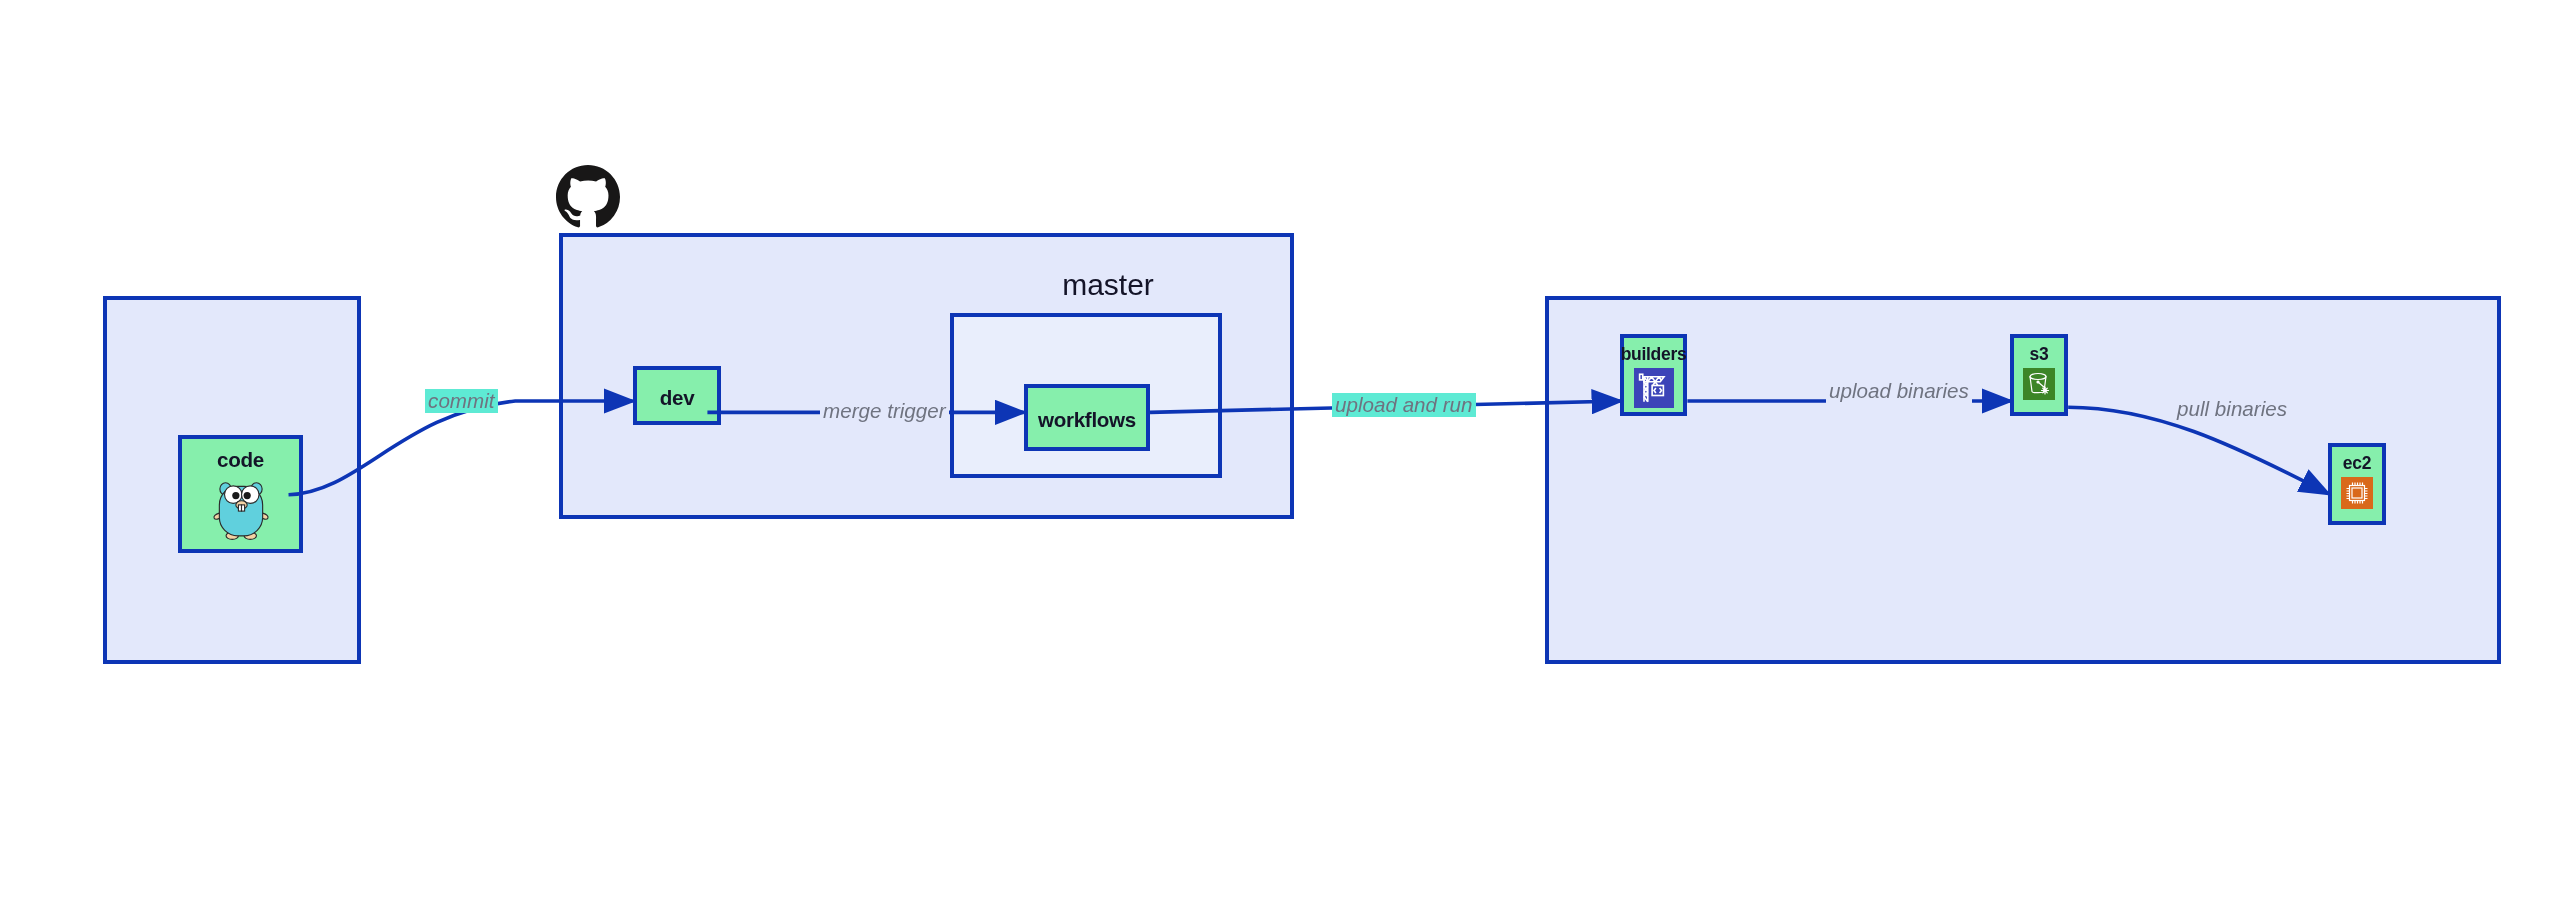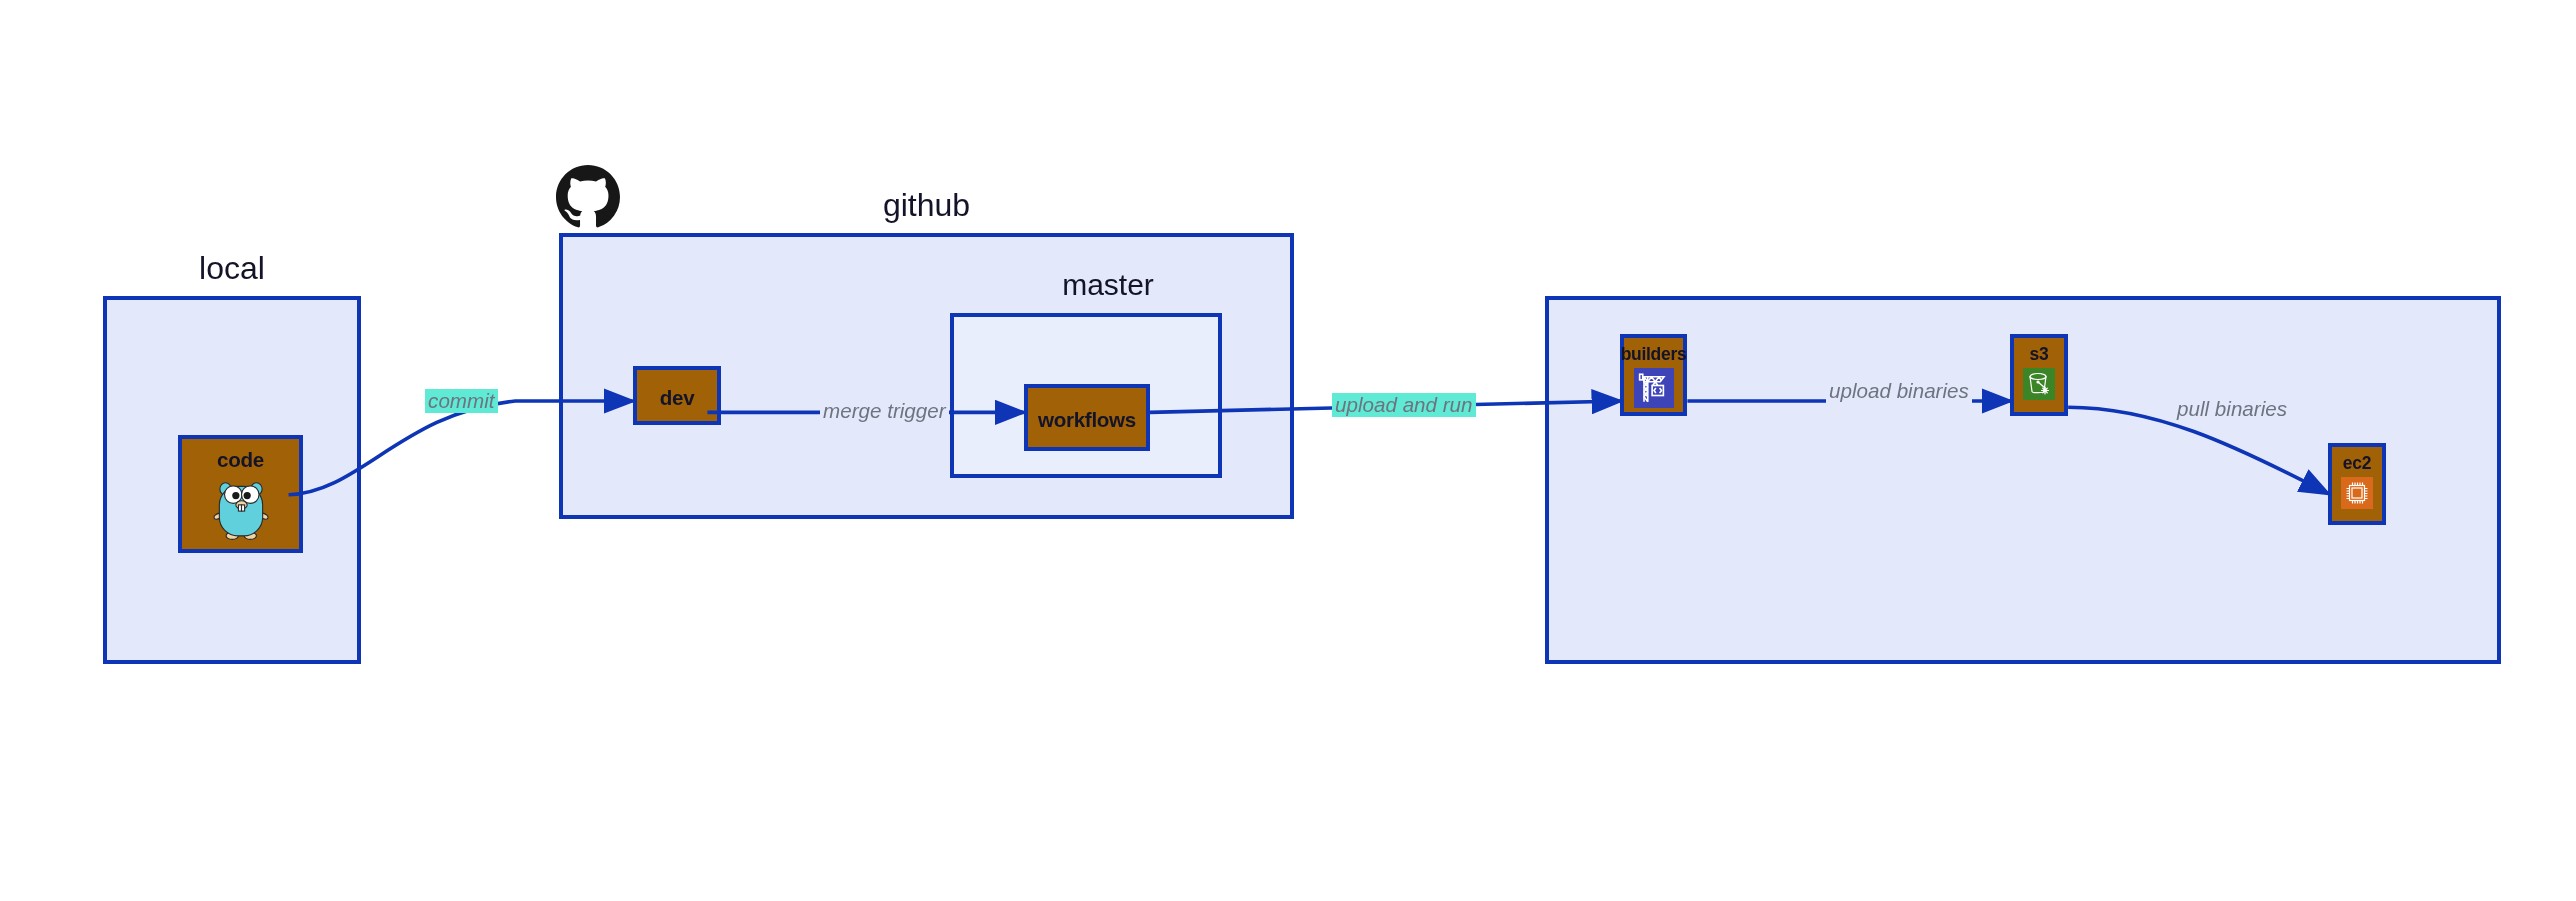--- a/index.html
+++ b/index.html
@@ -6,42 +6,41 @@
   body{width:2604px;height:902px;position:relative;overflow:hidden;
        font-family:"Liberation Sans","DejaVu Sans",sans-serif;}
   #canvas{position:absolute;left:0;top:0;width:2604px;height:902px;}
 
   .group{position:absolute;background:#e3e8fb;border:4.6px solid #0d35b5;box-sizing:border-box;}
   .group-label{position:absolute;color:#141428;font-size:32px;font-weight:400;
                white-space:nowrap;text-align:center;}
 
   .subgroup{position:absolute;background:#e9eefc;border:4.1px solid #0d35b5;box-sizing:border-box;}
 
-  .node{position:absolute;background:#a16207;border:4.1px solid #0d35b5;box-sizing:border-box;
+  .node{position:absolute;background:#86efac;border:4.1px solid #0d35b5;box-sizing:border-box;
         display:flex;flex-direction:column;align-items:center;}
   .node-label{font-size:20.6px;font-weight:bold;color:#141428;white-space:nowrap;letter-spacing:-0.3px;}
 
   .edge-label{position:absolute;color:#6f7380;font-style:italic;font-size:20.6px;
               white-space:nowrap;background:transparent;}
   .edge-label.onwhite{background:#5eead4;}
   .edge-label.ongroup{background:#e3e8fb;}
 
   .title{position:absolute;color:#141428;font-size:42px;text-decoration:underline;
          text-underline-offset:6.2px;white-space:nowrap;}
 
   svg.arrows{position:absolute;left:0;top:0;width:2604px;height:902px;pointer-events:none;}
 
   .icon-tile{display:block;}
 </style>
 </head>
 <body>
 
 <div id="canvas">
 
-  <div class="group-label" style="left:103px;top:250px;width:258px;">local</div>
 
   <div class="group" style="left:103px;top:296px;width:258px;height:368px;"></div>
 
   <div class="node" style="left:178px;top:435px;width:125px;height:118px;">
     <div class="node-label" style="margin-top:9.3px;">code</div>
 
     <svg class="icon-tile" width="62" height="67" viewBox="0 0 120 130" style="margin-top:3.1px;">
       <g stroke="#2b2b2b" stroke-width="2.2">
 
         <path d="M18 74 C10 76 6 80 8 84 C10 88 18 85 22 82 Z" fill="#f2d2a3"></path>
@@ -70,21 +69,20 @@
   <svg class="icon-tile" width="64" height="64" viewBox="0 0 16 16" style="position:absolute;left:556px;top:165px;">
     <path fill="#181717" d="M8 0C3.58 0 0 3.58 0 8c0 3.54 2.29 6.53 5.47 7.59.4.07.55-.17.55-.38
       0-.19-.01-.82-.01-1.49-2.01.37-2.53-.49-2.69-.94-.09-.23-.48-.94-.82-1.13-.28-.15-.68-.52-.01-.53.63-.01
       1.08.58 1.23.82.72 1.21 1.87.87 2.33.66.07-.52.28-.87.51-1.07-1.78-.2-3.64-.89-3.64-3.95
       0-.87.31-1.59.82-2.15-.08-.2-.36-1.02.08-2.12 0 0 .67-.21 2.2.82.64-.18 1.32-.27 2-.27.68 0
       1.36.09 2 .27 1.53-1.04 2.2-.82 2.2-.82.44 1.1.16 1.92.08 2.12.51.56.82 1.27.82 2.15 0
       3.07-1.87 3.75-3.65 3.95.29.25.54.73.54 1.48 0 1.07-.01 1.93-.01 2.2 0 .21.15.46.55.38A8.01
       8.01 0 0 0 16 8c0-4.42-3.58-8-8-8z"></path>
   </svg>
 
-  <div class="group-label" style="left:559px;top:187px;width:735px;">github</div>
 
   <div class="group" style="left:559px;top:233px;width:735px;height:286px;"></div>
 
   <div class="node" style="left:633px;top:366px;width:88px;height:59px;">
     <div class="node-label" style="margin-top:15.5px;">dev</div>
   </div>
 
   <div class="group-label" style="left:972px;top:268px;width:272px;font-size:30px;">master</div>
 
   <div class="subgroup" style="left:950px;top:313px;width:272px;height:165px;"></div>

